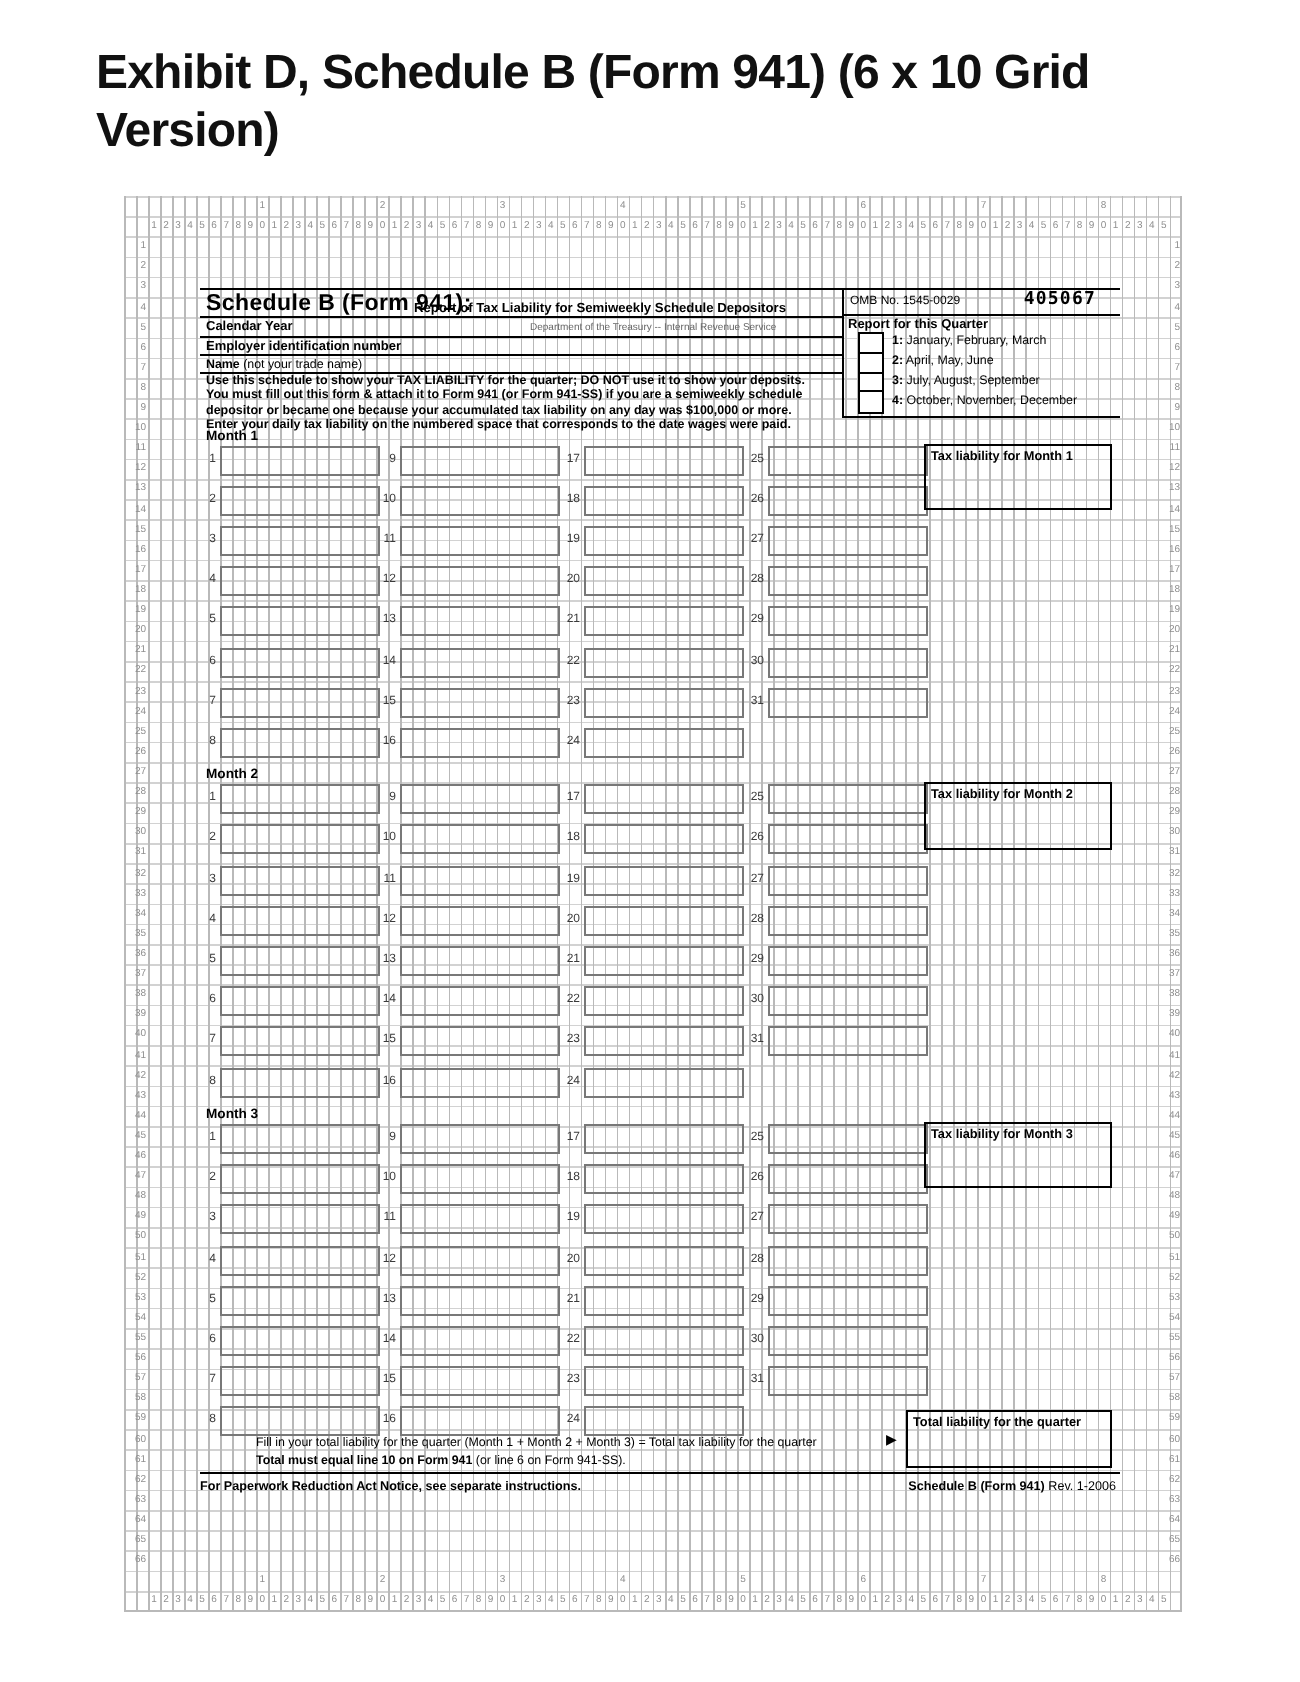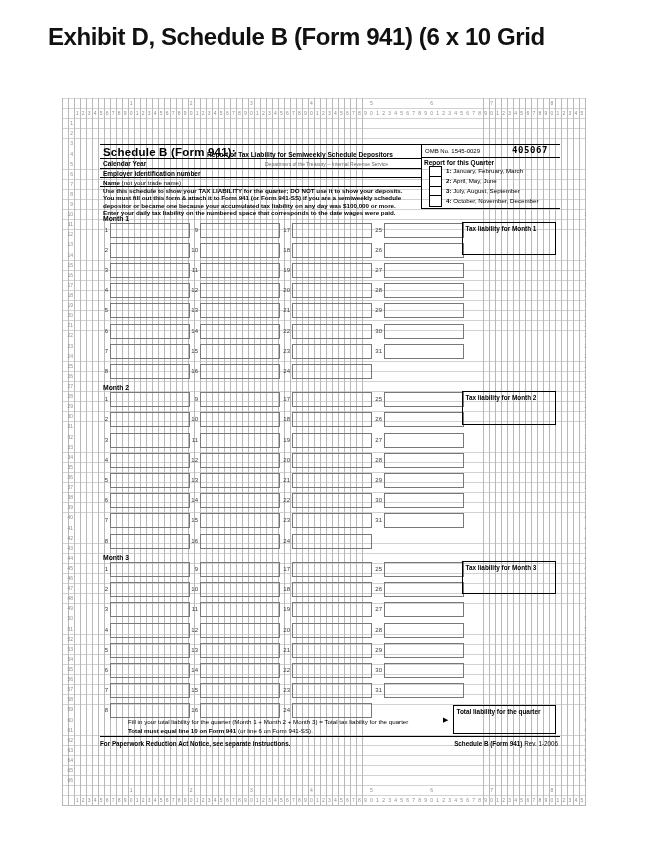--- a/index.html
+++ b/index.html
@@ -1,18 +1,18 @@
 <!DOCTYPE html>
 <html><head>
 <meta charset="utf-8">
 <style>
   * { margin:0; padding:0; box-sizing:border-box; }
   html,body { background:#fff; }
   .page {
-    position:relative; width:586px; height:841px; background:#ffffff;
+    position:relative; width:650px; height:841px; background:#ffffff;
     font-family:"Liberation Sans", sans-serif; color:#000; overflow:hidden;
   }
   .doc-title {
     position:absolute; left:48px; top:22px; width:560px;
     font-size:24px; font-weight:bold; line-height:1.22; letter-spacing:-0.4px; color:#111;
   }
   
   .grid {
     position:absolute; left:62px; top:98px; width:529px; height:708px;
     background-image:
@@ -51,20 +51,21 @@
   .foot-right { position:absolute; left:400px; top:739.5px; width:158px; text-align:right; font-size:6.3px; white-space:nowrap; }
   .b { font-weight:bold; }
 </style>
 </head>
 <body>
 
 <div class="page">
 
   <div class="doc-title">
     <div>Exhibit D, Schedule B (Form 941) (6 x 10 Grid</div>
+    <div>Version)</div>
   </div>
 
   <div class="grid"></div>
   <div id="rulers">
       <div class="rdigit" style="left: 128.11px; top: 98px;">1</div>
       <div class="rdigit" style="left: 188.21px; top: 98px;">2</div>
       <div class="rdigit" style="left: 248.31px; top: 98px;">3</div>
       <div class="rdigit" style="left: 308.41px; top: 98px;">4</div>
       <div class="rdigit" style="left: 368.51px; top: 98px;">5</div>
       <div class="rdigit" style="left: 428.61px; top: 98px;">6</div>

